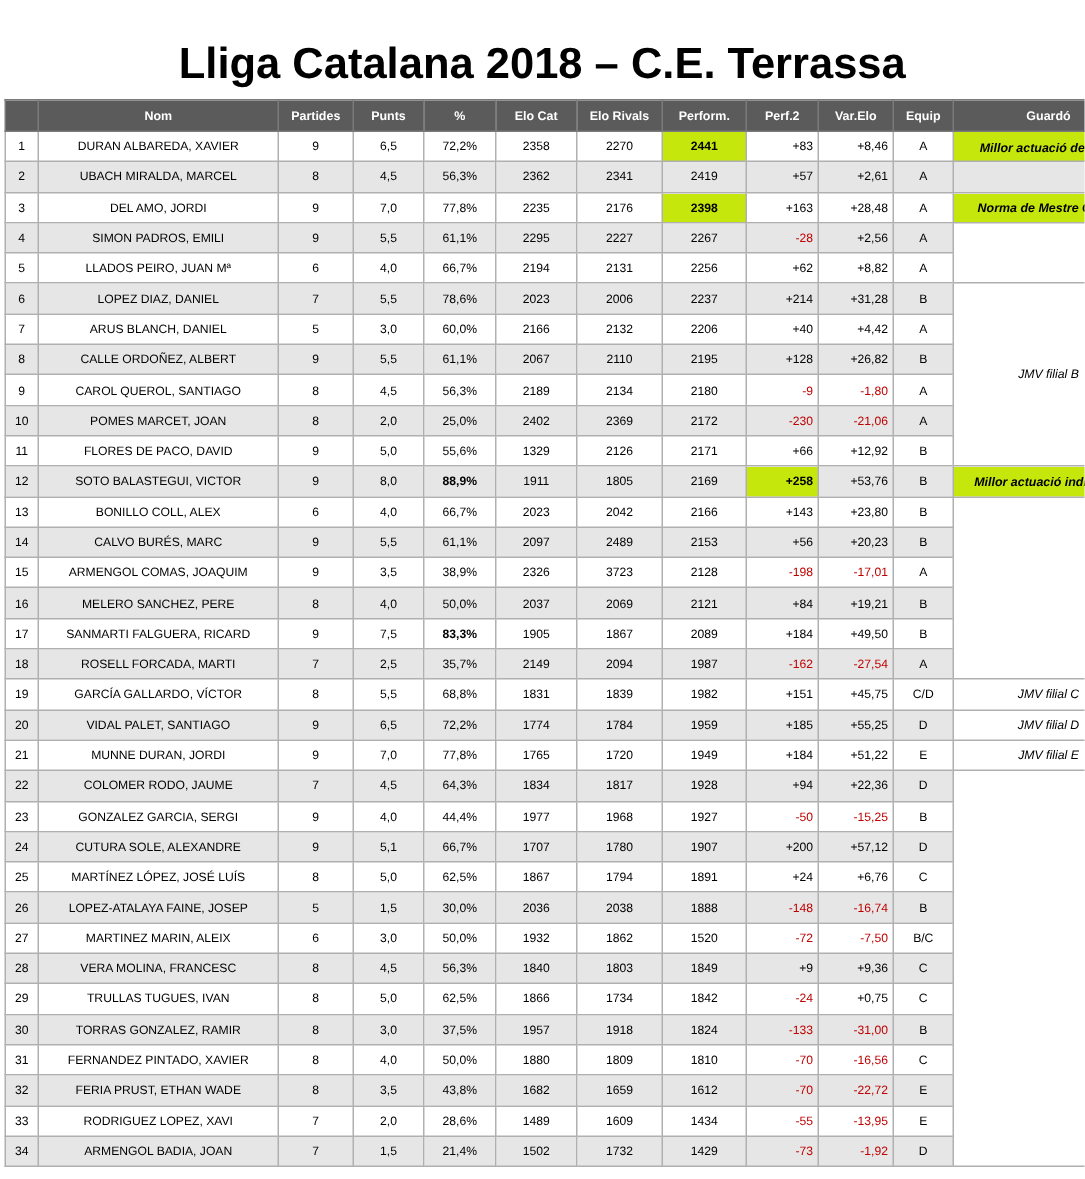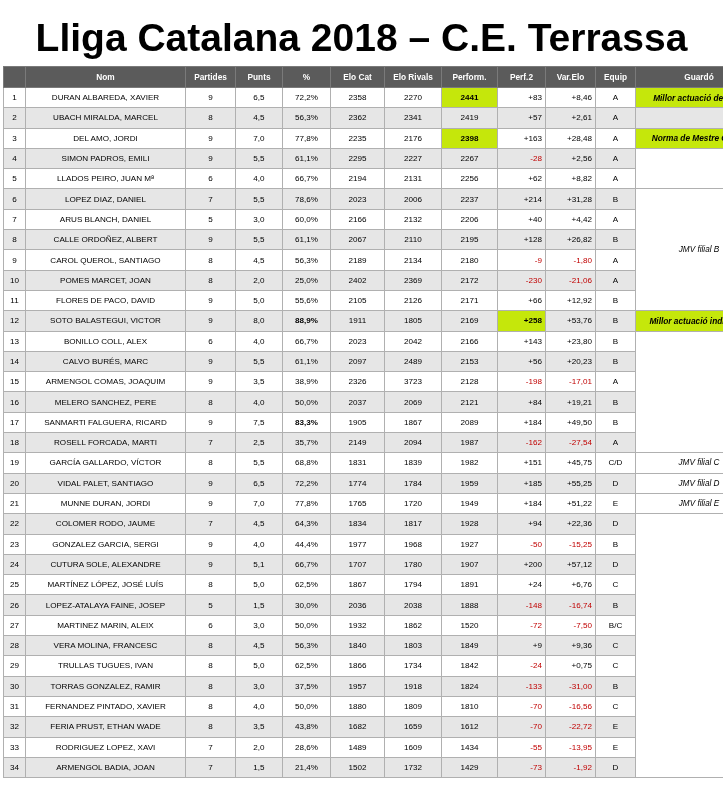--- a/index.html
+++ b/index.html
@@ -8,24 +8,24 @@
   }
   body {
     width: 723px;
     height: 786px;
     font-family: "Liberation Sans", sans-serif;
     color: #000;
     overflow: hidden;
   }
   #page-title {
     text-align: center;
-    font-size: 39px;
+    font-size: 29px;
     font-weight: bold;
     letter-spacing: 0px;
-    padding-top: 16px;
+    padding-top: 27px;
     padding-bottom: 6px;
     color: #000;
     font-family: "Liberation Sans", sans-serif;
   }
   .table-wrap {
     padding: 0 3px;
     border-radius: 28px;
   }
   table.standings {
     border-collapse: collapse;
@@ -273,21 +273,21 @@
           <td class="c-right neg">-230</td>
           <td class="c-right neg">-21,06</td>
           <td class="c-num">A</td>
         </tr>
         <tr class="norm">
           <td class="c-pos">11</td>
           <td class="c-name">FLORES DE PACO, DAVID</td>
           <td class="c-num">9</td>
           <td class="c-num">5,0</td>
           <td class="c-num">55,6%</td>
-          <td class="c-num">2105</td>
+          <td class="c-num">1329</td>
           <td class="c-num">2126</td>
           <td class="c-num">2171</td>
           <td class="c-right">+66</td>
           <td class="c-right">+12,92</td>
           <td class="c-num">B</td>
         </tr>
         <tr class="alt">
           <td class="c-pos">12</td>
           <td class="c-name">SOTO BALASTEGUI, VICTOR</td>
           <td class="c-num">9</td>

